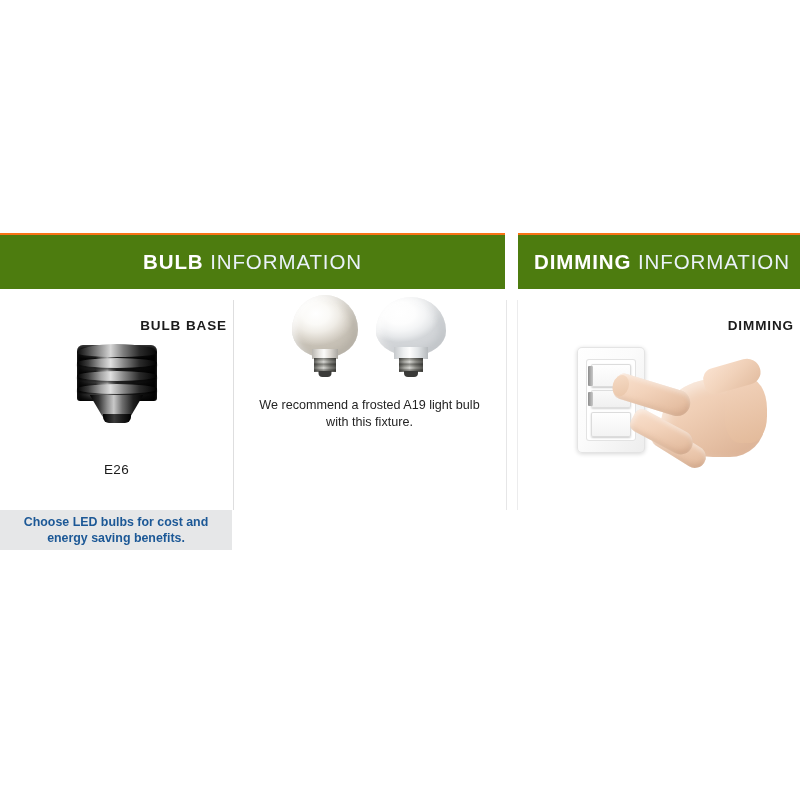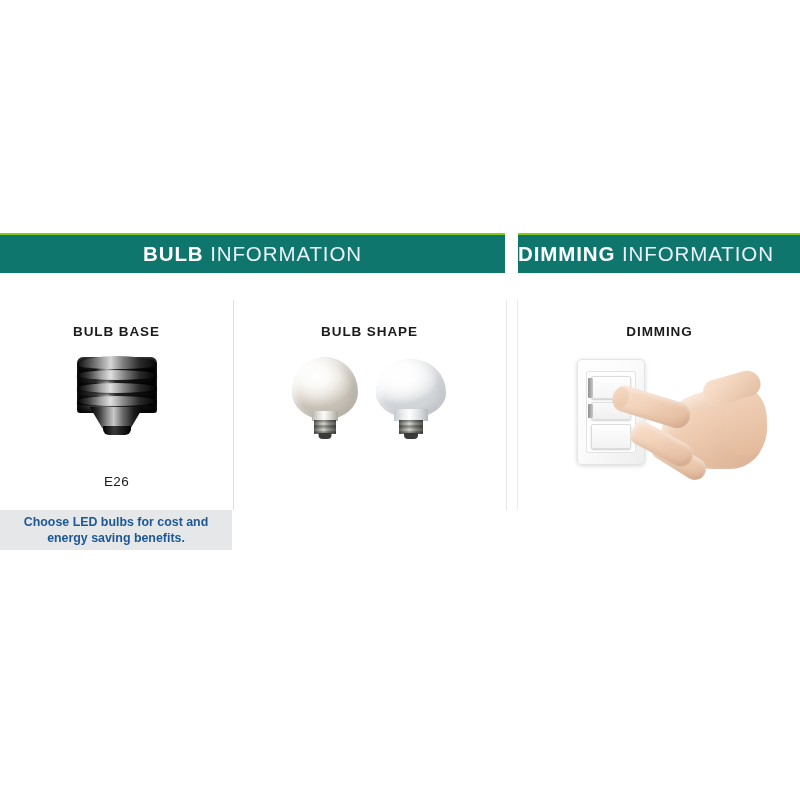--- a/index.html
+++ b/index.html
@@ -20,37 +20,38 @@
   .banner-row {
     position: absolute;
     left: 0;
     top: 233px;
     width: 800px;
     height: 56px;
   }
   .banner {
     position: absolute;
     top: 0;
-    height: 40px;
-    background: #0f766e;
-    border-top: 2px solid #84cc16;
+    height: 56px;
+    background: #4d7c0f;
+    border-top: 2px solid #f97316;
     box-sizing: border-box;
     display: flex;
     align-items: center;
     justify-content: center;
     overflow: hidden;
   }
   .banner-bulb {
     left: 0;
     width: 505px;
   }
   .banner-dim {
     left: 518px;
     width: 282px;
     justify-content: flex-start;
+    padding-left: 16px;
   }
   .banner-title {
     font-size: 20.5px;
     letter-spacing: 0.9px;
     color: #f2f7fb;
     white-space: nowrap;
     line-height: 1;
   }
   .banner-title .bold {
     font-weight: bold;
@@ -83,27 +84,28 @@
     top: 11px;
     width: 1px;
     height: 210px;
     background: #dededf;
   }
   .vdivider.d1 { left: 233px; }
   .vdivider.d2 { left: 506px; background: #e6e6e7; }
   .vdivider.d3 { left: 517px; background: #ececed; }
 
   .col-heading {
-    margin: 12px;
+    margin: 6px;
     padding-top: 24px;
     font-size: 13.5px;
     font-weight: bold;
     letter-spacing: 0.9px;
     color: #1b1b1b;
     line-height: 1;
+    text-align: right;
   }
 
   
   .art {
     position: relative;
     margin: 0 auto;
   }
   .art-base  { width: 233px; height: 92px; }
   .art-shape { width: 271px; height: 92px; }
   .art-dim   { width: 281px; height: 122px; }
@@ -469,39 +471,39 @@
         <div class="e26-top"></div>
         <div class="e26-taper"></div>
         <div class="e26-tip"></div>
       </div>
     </div>
 
     <div class="caption-value">E26</div>
   </div>
 
   <div class="col col-shape">
-    <p class="col-heading">BULB SHAPE</p>
 
     <div class="art art-shape">
       <div class="bulbs">
         <div class="bulb bulb-incan">
           <div class="bulb-glass"></div>
           <div class="bulb-neck"></div>
           <div class="bulb-screw"></div>
           <div class="bulb-tip"></div>
         </div>
         <div class="bulb bulb-led">
           <div class="bulb-glass"></div>
           <div class="bulb-neck"></div>
           <div class="bulb-screw"></div>
           <div class="bulb-tip"></div>
         </div>
       </div>
     </div>
 
+    <p class="desc desc-shape">We recommend a frosted A19 light bulb with this fixture.</p>
   </div>
 
   <div class="col col-dim">
     <p class="col-heading">DIMMING</p>
 
     <div class="art art-dim">
       <div class="dimmer">
         <div class="plate">
           <div class="plate-inner">
             <div class="rocker"></div>

